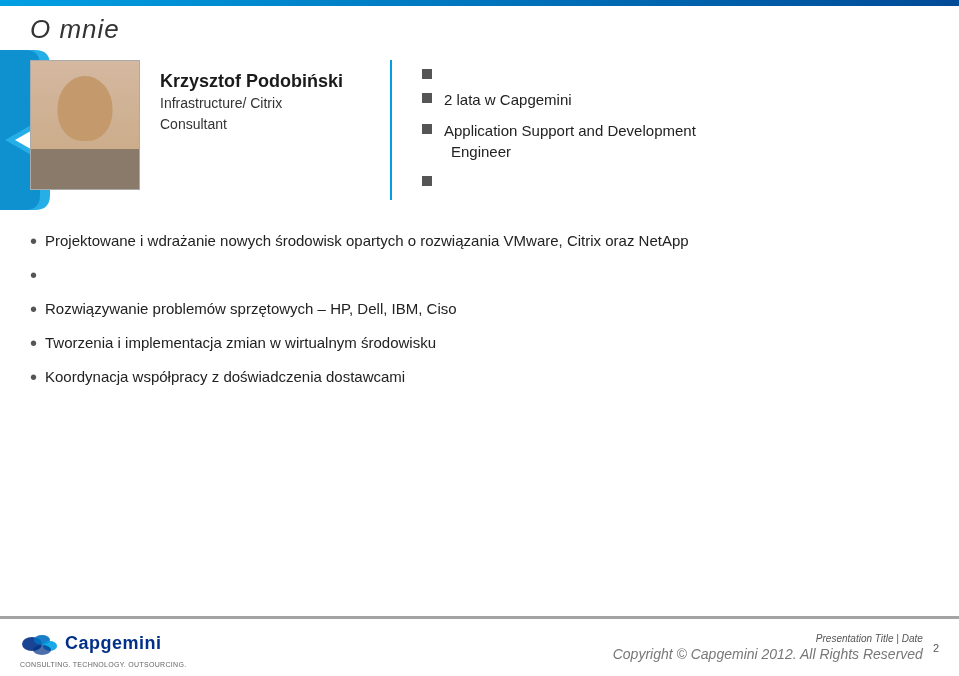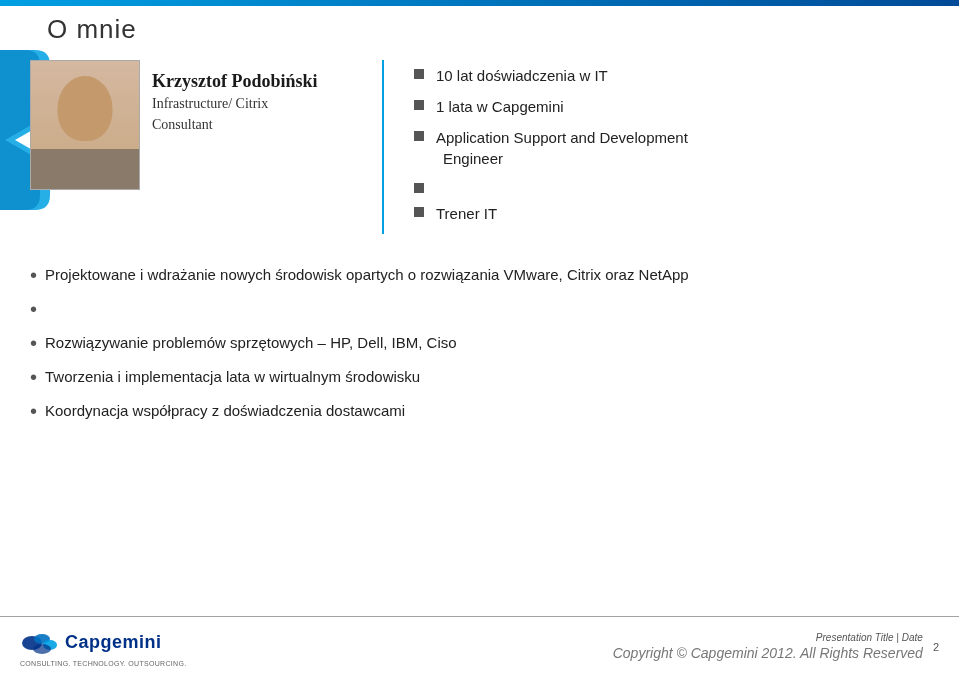--- a/index.html
+++ b/index.html
@@ -19,21 +19,22 @@
       left: 0;
       right: 0;
       height: 6px;
       background: linear-gradient(to right, #00a0e3, #004a97);
     }
 
     
     .page-title-area {
       position: absolute;
       top: 14px;
-      left: 47px;
+      left: 30px;
+      font-style: italic;
     }
 
     .page-title {
       font-size: 26px;
       font-weight: 300;
       color: #333;
       letter-spacing: 1px;
     }
 
     
@@ -84,24 +85,23 @@
       content: '';
       position: absolute;
       bottom: 0;
       left: 0;
       right: 0;
       height: 40px;
       background: #8a7a6a;
     }
 
     .name-section {
-      margin-left: 12px;
+      margin-left: 20px;
       margin-top: 10px;
       min-width: 200px;
-      font-family: Liberation Serif, serif;
     }
 
     .person-name {
       font-size: 18px;
       font-weight: bold;
       color: #1a1a1a;
       line-height: 1.3;
     }
 
     .person-role {
@@ -170,21 +170,21 @@
       flex-shrink: 0;
     }
 
     
     .footer {
       position: absolute;
       bottom: 0;
       left: 0;
       right: 0;
       height: 60px;
-      border-top: 1px solid #a3a3a3;
+      border-top: 3px solid #a3a3a3;
       display: flex;
       align-items: center;
       justify-content: space-between;
       padding: 0 20px 0 20px;
       margin-top: 24px;
     }
 
     .footer-logo {
       display: flex;
       align-items: center;
@@ -281,41 +281,36 @@
       <div class="person-role">Infrastructure/ Citrix</div>
       <div class="person-role">Consultant</div>
     </div>
 
     <div class="divider-vertical"></div>
 
     <div class="bullet-list">
 
       <div class="bullet-item">
         <div class="bullet-square"></div>
-        <span>10 lat doświadczenia w IT</span>
       </div>
 
       <div class="bullet-item">
         <div class="bullet-square"></div>
-        <span>1 lata w Capgemini</span>
+        <span>2 lata w Capgemini</span>
       </div>
 
       <div class="bullet-item">
         <div class="bullet-square"></div>
         <span>Application Support and Development<br><span class="sub-bullet">Engineer</span></span>
       </div>
 
       <div class="bullet-item">
         <div class="bullet-square"></div>
       </div>
 
-      <div class="bullet-item">
-        <div class="bullet-square"></div>
-        <span>Trener IT</span>
-      </div>
 
     </div>
   </div>
 
   <div class="bottom-bullets">
 
     <div class="bottom-bullet-item">
       <span class="bullet-dot">•</span>
       <span>Projektowane i wdrażanie nowych środowisk  opartych o rozwiązania  VMware, Citrix oraz NetApp</span>
     </div>
@@ -324,21 +319,21 @@
       <span class="bullet-dot">•</span>
     </div>
 
     <div class="bottom-bullet-item">
       <span class="bullet-dot">•</span>
       <span>Rozwiązywanie problemów sprzętowych – HP, Dell, IBM, Ciso</span>
     </div>
 
     <div class="bottom-bullet-item">
       <span class="bullet-dot">•</span>
-      <span>Tworzenia i implementacja lata w wirtualnym środowisku</span>
+      <span>Tworzenia i implementacja zmian w wirtualnym środowisku</span>
     </div>
 
     <div class="bottom-bullet-item">
       <span class="bullet-dot">•</span>
       <span>Koordynacja współpracy z doświadczenia dostawcami</span>
     </div>
 
   </div>
 </div>
 

